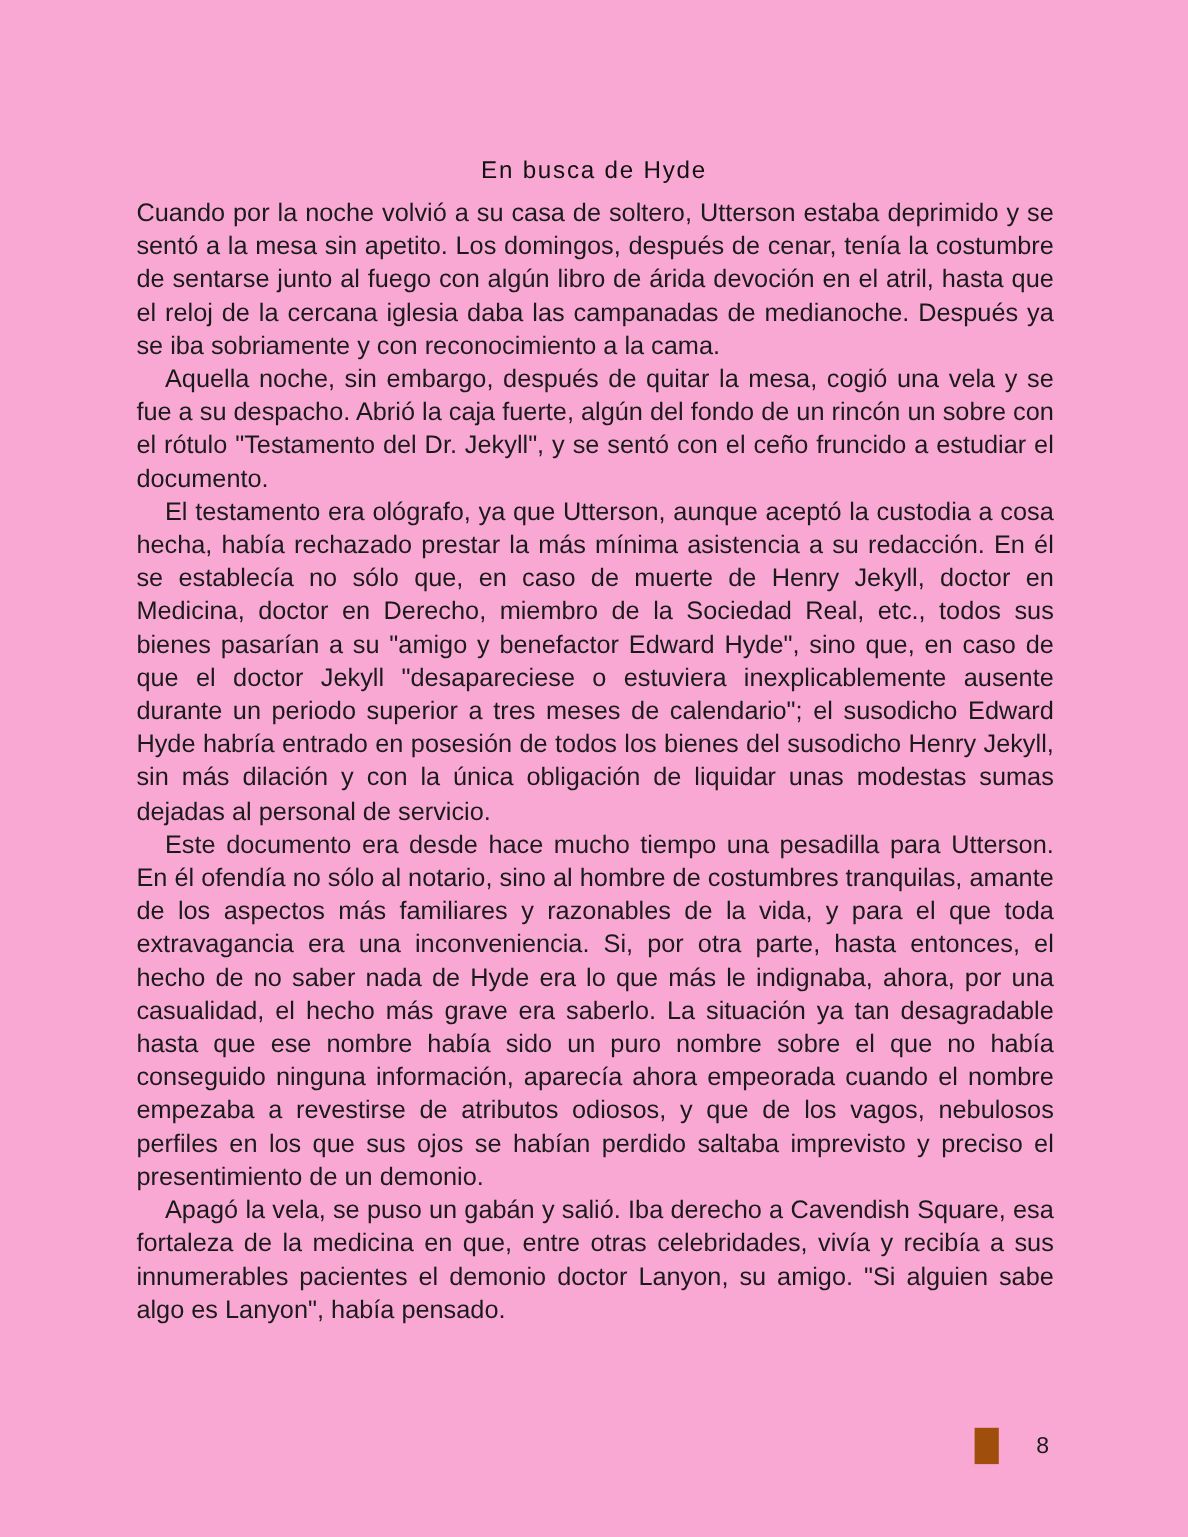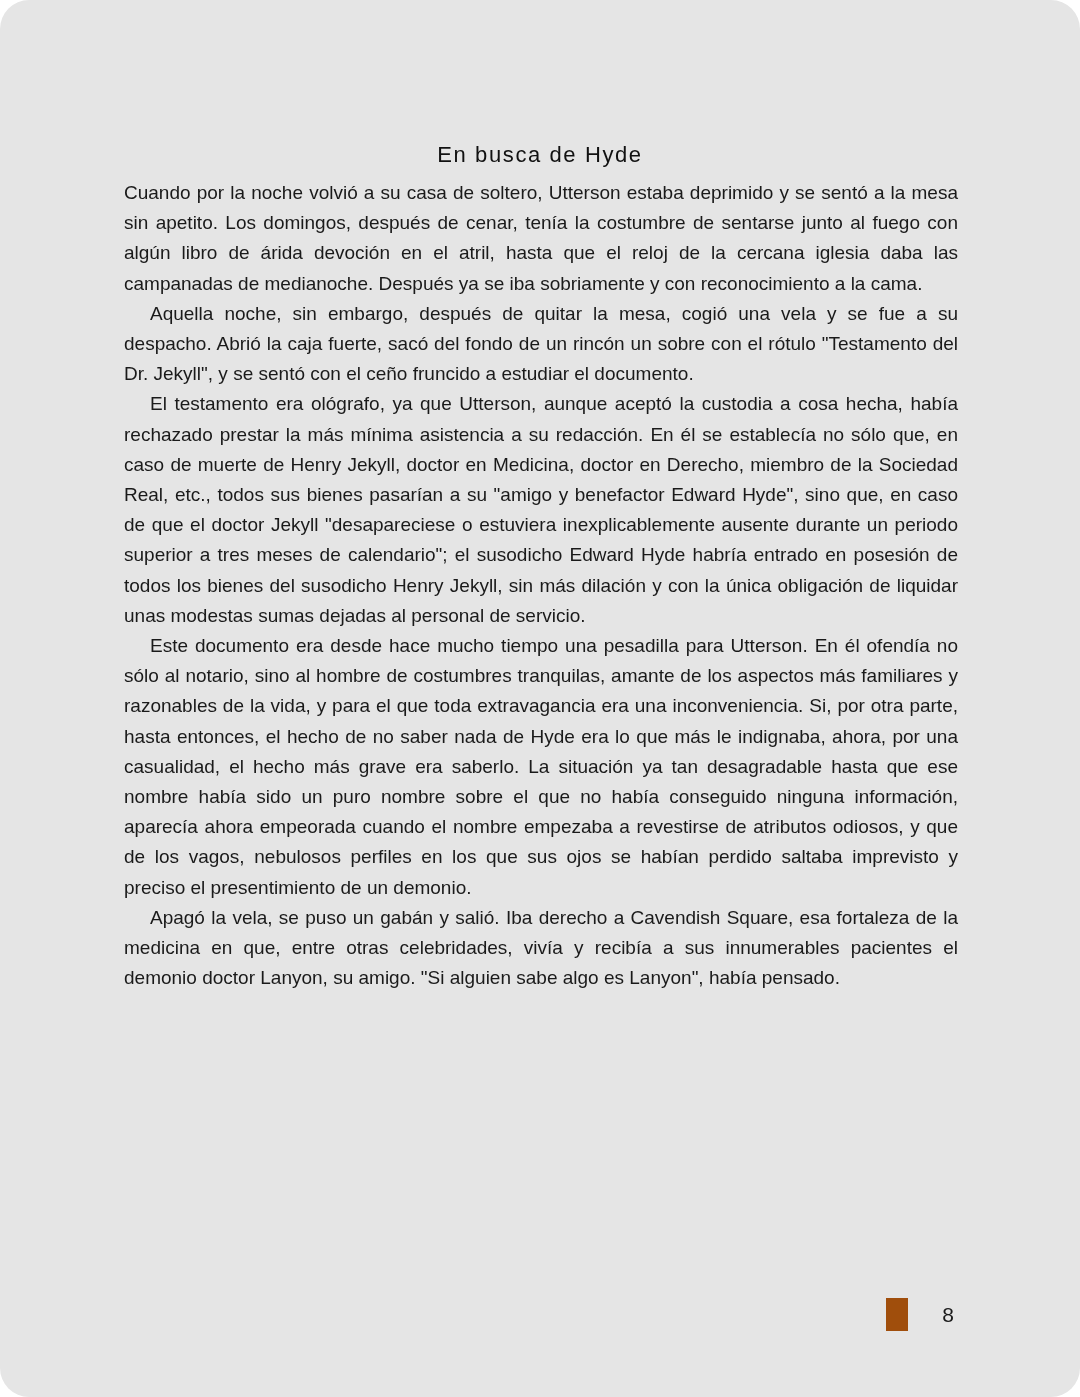--- a/index.html
+++ b/index.html
@@ -14,22 +14,21 @@
     height: 1397px;
     position: relative;
     font-family: "Liberation Sans", "DejaVu Sans", sans-serif;
     color: #1a1a1a;
     overflow: hidden;
   }
 
   .page {
     position: absolute;
     inset: 0;
-    background: #e5e5e5;
-    border-radius: 29px;
+    background: #f9a8d4;
   }
 
   
   .chapter-title {
     position: absolute;
     top: 126px;
     left: 0;
     width: 1080px;
     text-align: center;
     font-size: 22px;
@@ -42,21 +41,21 @@
   
   .text-column {
     position: absolute;
     top: 178px;
     left: 124px;
     width: 834px;
   }
 
   .body-paragraph {
     margin: 0;
-    font-size: 19px;
+    font-size: 23px;
     line-height: 30.2px;
     text-align: justify;
     text-justify: inter-word;
     color: #1a1a1a;
     font-weight: 400;
     hyphens: none;
     -webkit-hyphens: none;
   }
 
   
@@ -102,21 +101,21 @@
 </head>
 <body>
 
 <div class="page">
 
   <h1 class="chapter-title">En busca de Hyde</h1>
 
   <div class="text-column">
 
   <p class="body-paragraph no-indent">Cuando por la noche volvió a su casa de soltero, Utterson estaba deprimido y se sentó a la mesa sin apetito. Los domingos, después de cenar, tenía la costumbre de sentarse junto al fuego con algún libro de árida devoción en el atril, hasta que el reloj de la cercana iglesia daba las campanadas de medianoche. Después ya se iba sobriamente y con reconocimiento a la cama.</p>
-      <p class="body-paragraph indent">Aquella noche, sin embargo, después de quitar la mesa, cogió una vela y se fue a su despacho. Abrió la caja fuerte, sacó del fondo de un rincón un sobre con el rótulo "Testamento del Dr. Jekyll", y se sentó con el ceño fruncido a estudiar el documento.</p>
+      <p class="body-paragraph indent">Aquella noche, sin embargo, después de quitar la mesa, cogió una vela y se fue a su despacho. Abrió la caja fuerte, algún del fondo de un rincón un sobre con el rótulo "Testamento del Dr. Jekyll", y se sentó con el ceño fruncido a estudiar el documento.</p>
       <p class="body-paragraph indent">El testamento era ológrafo, ya que Utterson, aunque aceptó la custodia a cosa hecha, había rechazado prestar la más mínima asistencia a su redacción. En él se establecía no sólo que, en caso de muerte de Henry Jekyll, doctor en Medicina, doctor en Derecho, miembro de la Sociedad Real, etc., todos sus bienes pasarían a su "amigo y benefactor Edward Hyde", sino que, en caso de que el doctor Jekyll "desapareciese o estuviera inexplicablemente ausente durante un periodo superior a tres meses de calendario"; el susodicho Edward Hyde habría entrado en posesión de todos los bienes del susodicho Henry Jekyll, sin más dilación y con la única obligación de liquidar unas modestas sumas dejadas al personal de servicio.</p>
       <p class="body-paragraph indent">Este documento era desde hace mucho tiempo una pesadilla para Utterson. En él ofendía no sólo al notario, sino al hombre de costumbres tranquilas, amante de los aspectos más familiares y razonables de la vida, y para el que toda extravagancia era una inconveniencia. Si, por otra parte, hasta entonces, el hecho de no saber nada de Hyde era lo que más le indignaba, ahora, por una casualidad, el hecho más grave era saberlo. La situación ya tan desagradable hasta que ese nombre había sido un puro nombre sobre el que no había conseguido ninguna información, aparecía ahora empeorada cuando el nombre empezaba a revestirse de atributos odiosos, y que de los vagos, nebulosos perfiles en los que sus ojos se habían perdido saltaba imprevisto y preciso el presentimiento de un demonio.</p>
       <p class="body-paragraph indent">Apagó la vela, se puso un gabán y salió. Iba derecho a Cavendish Square, esa fortaleza de la medicina en que, entre otras celebridades, vivía y recibía a sus innumerables pacientes el demonio doctor Lanyon, su amigo. "Si alguien sabe algo es Lanyon", había pensado.</p>
     </div>
 
   <div class="page-footer">
     <div class="footer-mark" style="background: rgb(160, 78, 12);"></div>
     <div class="page-number">8</div>
   </div>
 

